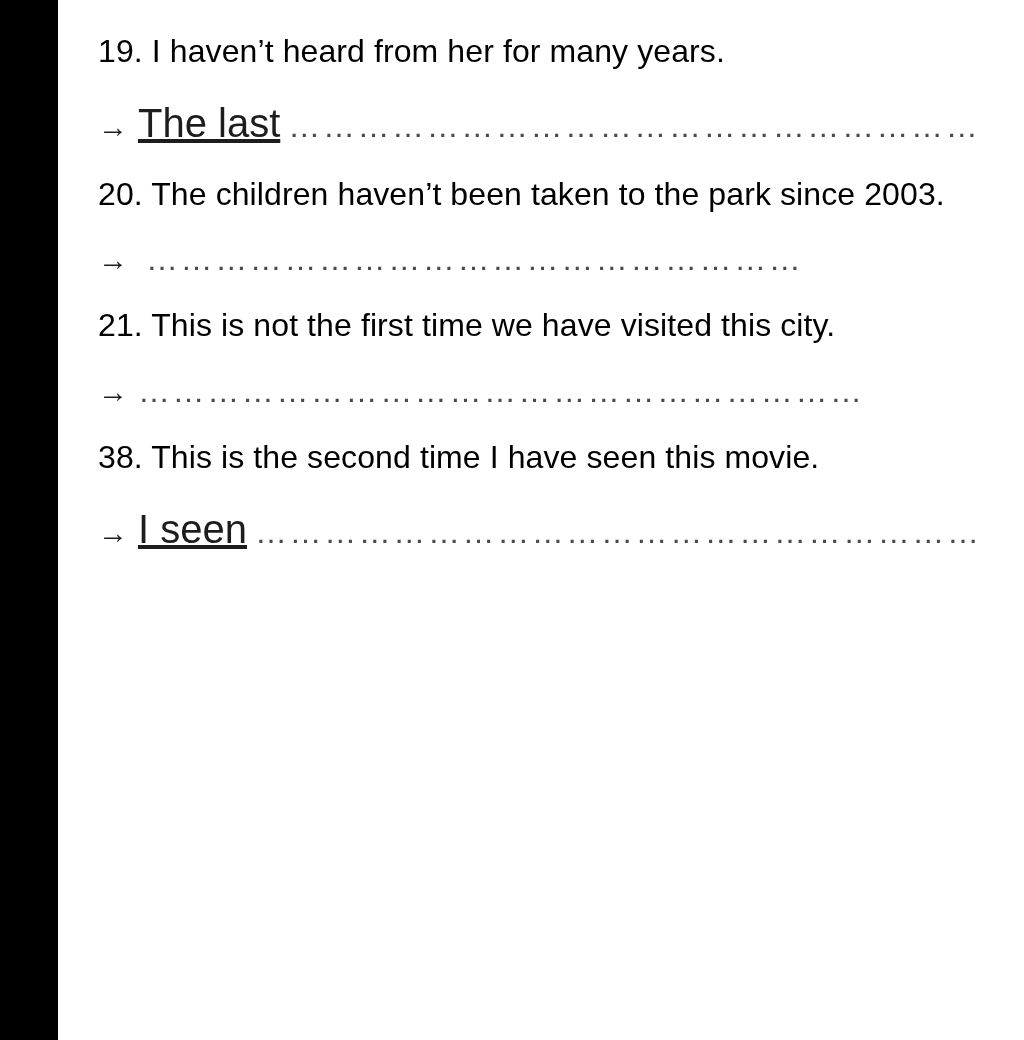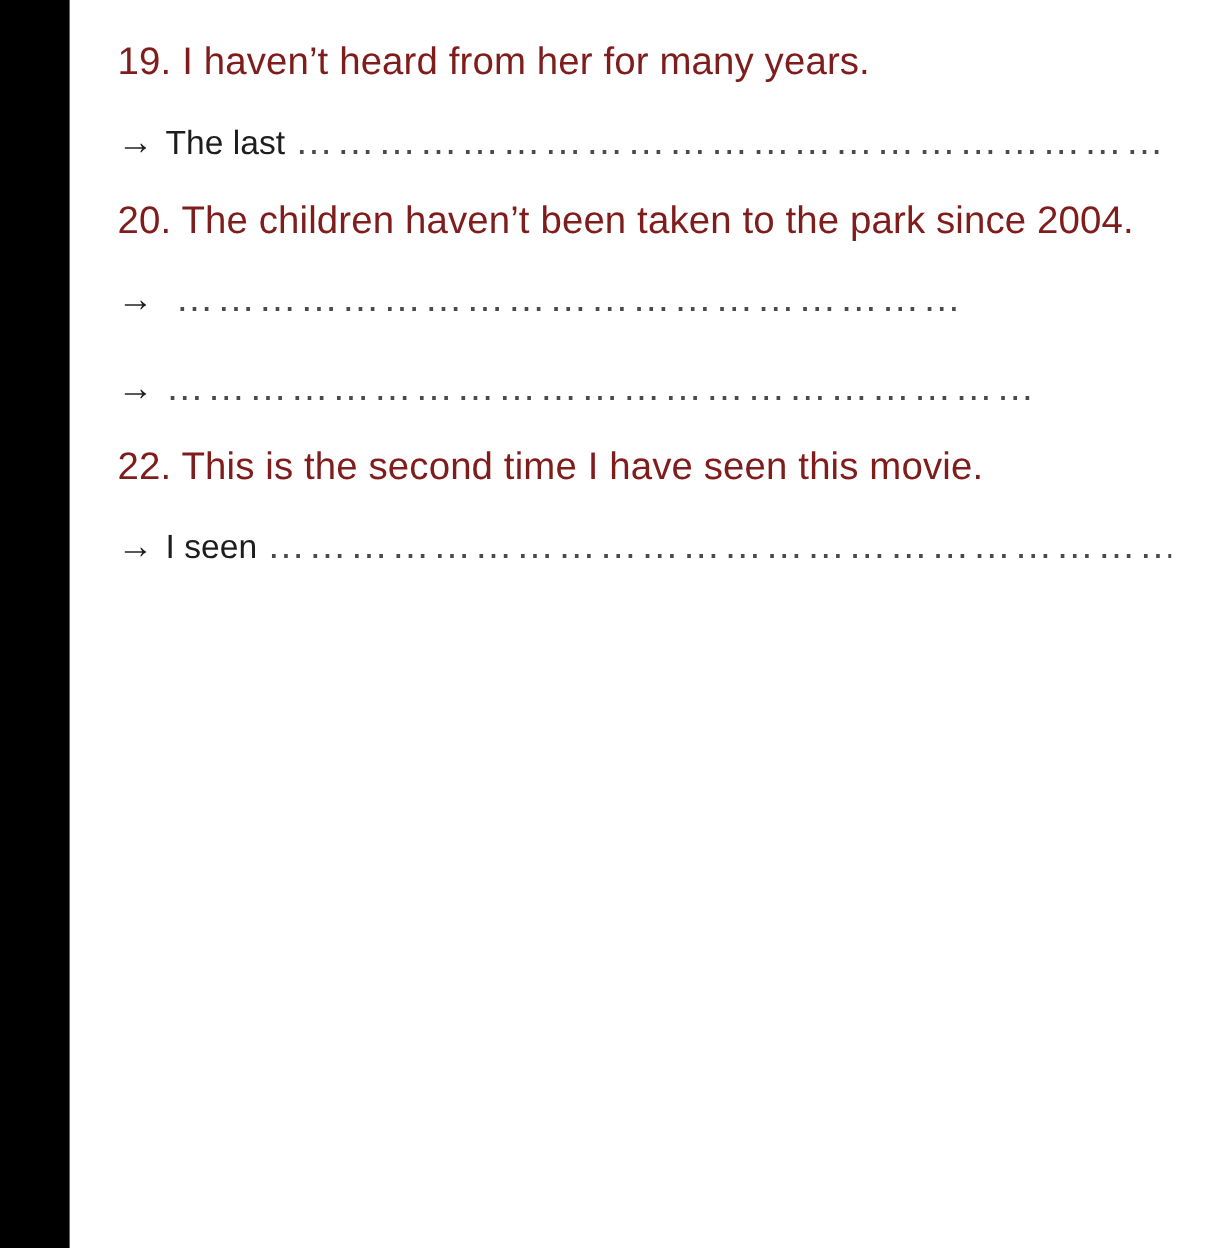--- a/index.html
+++ b/index.html
@@ -38,41 +38,42 @@
     padding: 14px 48px 0 40px;
     box-sizing: border-box;
   }
   .exercise {
     margin-bottom: 8px;
   }
   .q-text {
     font-size: 32px;
     line-height: 1.37;
     letter-spacing: 0.1px;
-    color: #7f1d1d;
+    color: #000000;
     margin: 0 0 0 0;
     padding-top: 14px;
   }
   .answer-line {
     display: flex;
     align-items: baseline;
     font-size: 32px;
     line-height: 1.37;
     color: #1d1d1d;
     padding-top: 22px;
     white-space: nowrap;
   }
   .arrow {
     font-size: 30px;
     margin-right: 10px;
     color: #1d1d1d;
   }
   .prompt {
-    font-size: 28px;
+    font-size: 40px;
     color: #1d1d1d;
+    text-decoration: underline;
   }
   .dots {
     flex: 1 1 auto;
     overflow: hidden;
     font-size: 32px;
     letter-spacing: 2.6px;
     color: #4a4a4a;
     margin-left: 8px;
     white-space: nowrap;
   }
@@ -93,36 +94,37 @@
     <div class="exercise ex1">
       <p class="q-text">19. I haven’t heard from her for many years.</p>
       <div class="answer-line">
         <span class="arrow">→</span>
         <span class="prompt">The last</span>
         <span class="dots">……………………………………………………………</span>
       </div>
     </div>
 
     <div class="exercise">
-      <p class="q-text">20. The children haven’t been taken to the park since 2004.</p>
+      <p class="q-text">20. The children haven’t been taken to the park since 2003.</p>
       <div class="answer-line">
         <span class="arrow">→</span>
         <span class="dots">…………………………………………………</span>
       </div>
     </div>
 
     <div class="exercise">
+      <p class="q-text">21. This is not the first time we have visited this city.</p>
       <div class="answer-line">
         <span class="arrow">→</span>
         <span class="dots tight">………………………………………………………</span>
       </div>
     </div>
 
     <div class="exercise">
-      <p class="q-text">22. This is the second time I have seen this movie.</p>
+      <p class="q-text">38. This is the second time I have seen this movie.</p>
       <div class="answer-line">
         <span class="arrow">→</span>
         <span class="prompt">I seen</span>
         <span class="dots">…………………………………………………………</span>
       </div>
     </div>
 
   </div>
 </div>
 

